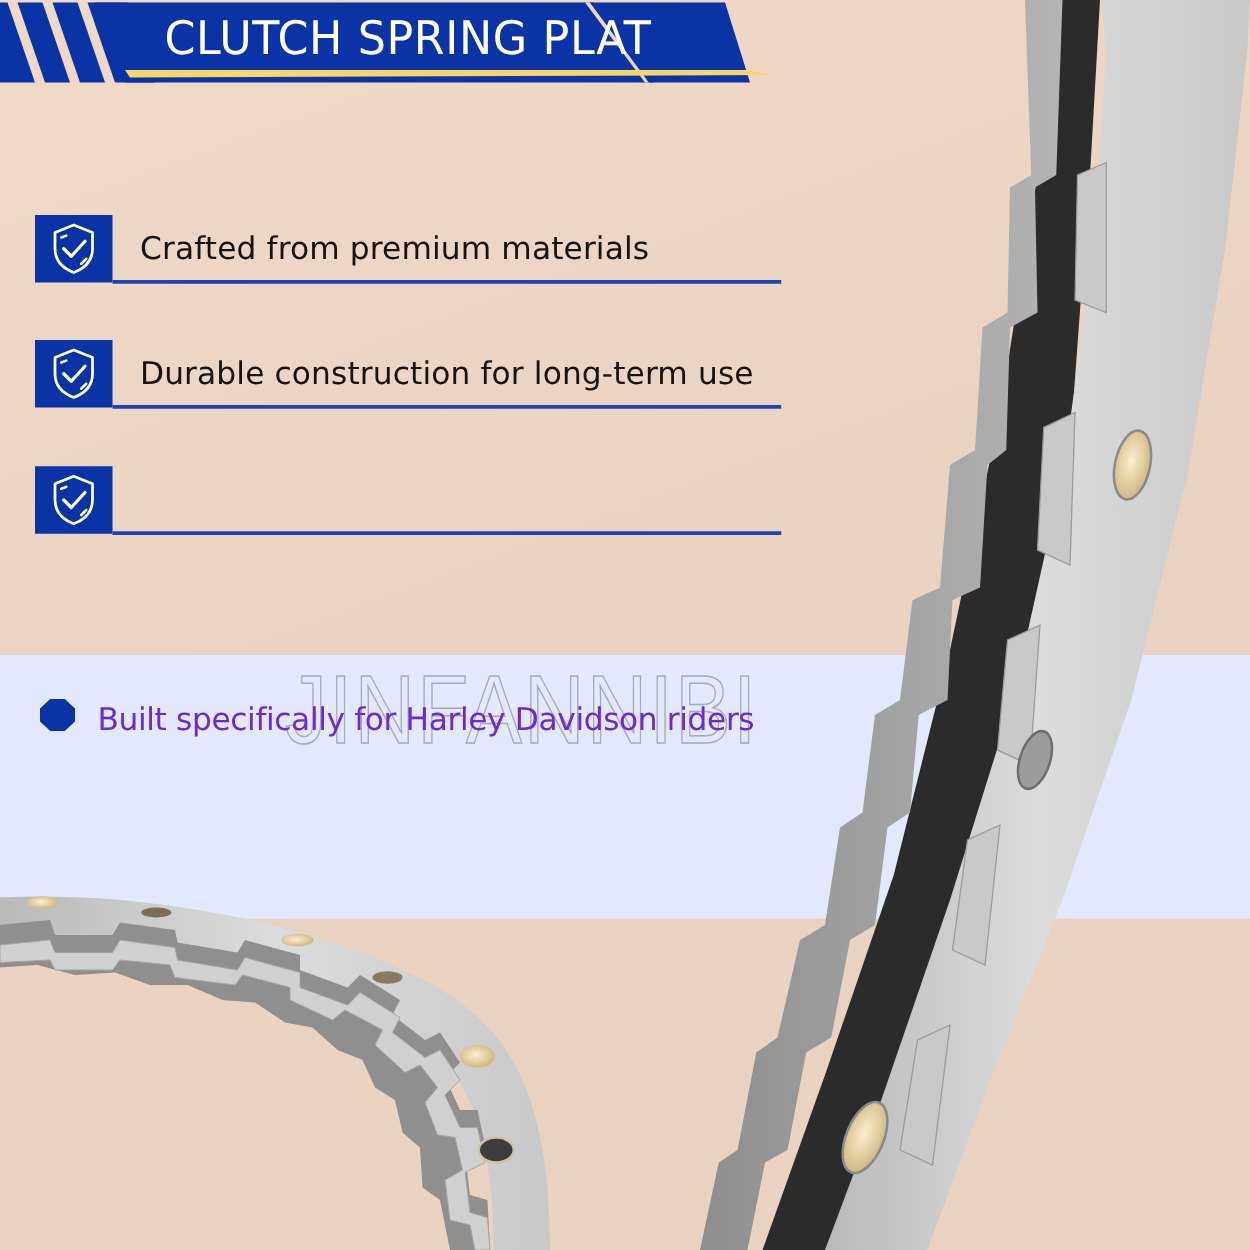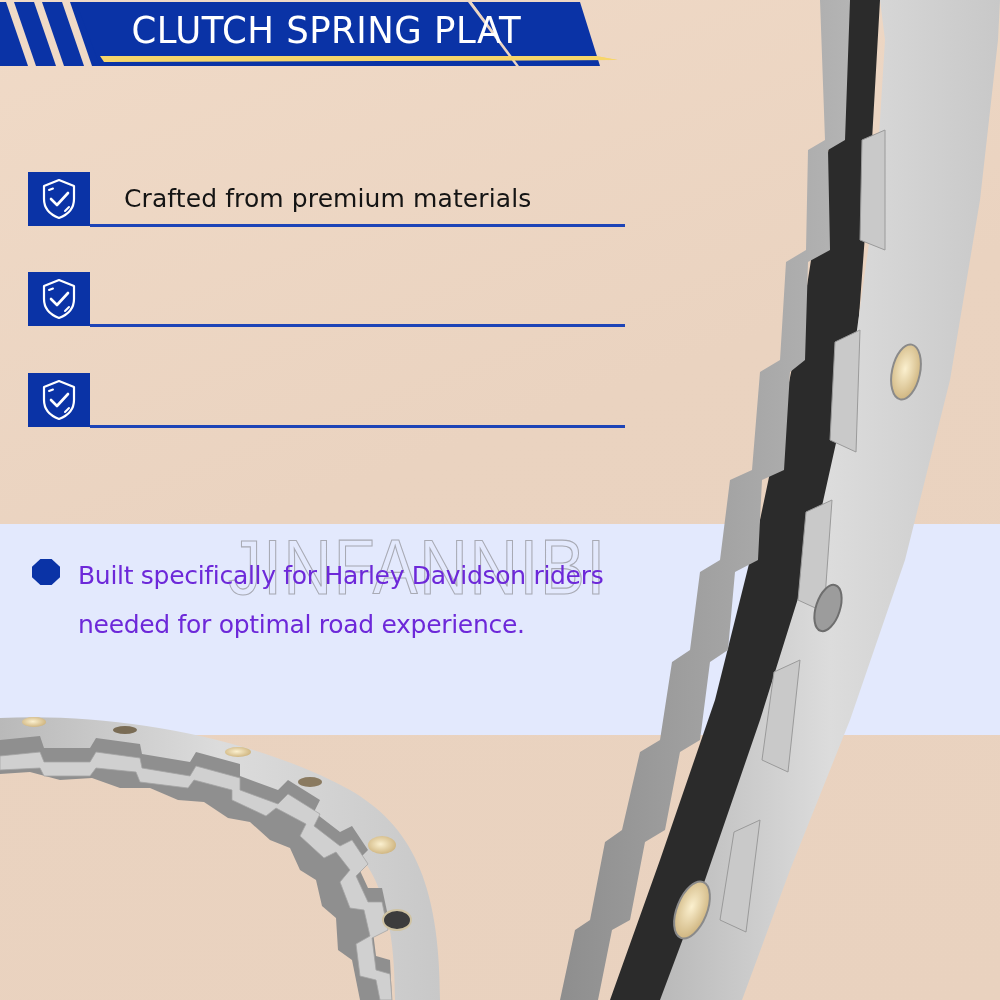--- a/index.html
+++ b/index.html
@@ -28,21 +28,21 @@
   .feature .icon-box {
     position: absolute; left: 0; top: 0; width: 62px; height: 54px;
     background: #0a33a6;
     display: flex; align-items: center; justify-content: center;
   }
   .feature .underline {
     position: absolute; left: 62px; right: 0; bottom: 1px; height: 3px;
     background: #1d44b7;
   }
   .feature .label {
-    position: absolute; left: 96px; top: 12px;
+    position: absolute; left: 84px; top: 12px;
     font-family: "DejaVu Sans", sans-serif;
     font-size: 25px; color: #141414; white-space: nowrap;
     letter-spacing: 0.1px;
   }
 
   
   .band {
     position: absolute; left: 0; top: 524px; width: 1000px; height: 211px;
     background: #e3e9fd;
   }
@@ -107,41 +107,41 @@
 
 <div class="feature" style="top:272px;">
   <div class="icon-box">
     <svg width="38" height="44" viewBox="0 0 38 44">
       <path d="M19 3 L34 9 L34 22 C34 32 27 38 19 41 C11 38 4 32 4 22 L4 9 Z" fill="none" stroke="#fff" stroke-width="2.2" stroke-linejoin="round"></path>
       <path d="M11 22 L17 28 L28 16" fill="none" stroke="#fff" stroke-width="2.6" stroke-linecap="round" stroke-linejoin="round"></path>
       <path d="M9 13 L13 11.5" stroke="#fff" stroke-width="2" stroke-linecap="round"></path>
       <path d="M25 34 L29 30" stroke="#fff" stroke-width="2" stroke-linecap="round"></path>
     </svg>
   </div>
+  <div class="label">Durable construction for long-term use</div>
   <div class="underline"></div>
 </div>
 
 <div class="feature" style="top:373px;">
   <div class="icon-box">
     <svg width="38" height="44" viewBox="0 0 38 44">
       <path d="M19 3 L34 9 L34 22 C34 32 27 38 19 41 C11 38 4 32 4 22 L4 9 Z" fill="none" stroke="#fff" stroke-width="2.2" stroke-linejoin="round"></path>
       <path d="M11 22 L17 28 L28 16" fill="none" stroke="#fff" stroke-width="2.6" stroke-linecap="round" stroke-linejoin="round"></path>
       <path d="M9 13 L13 11.5" stroke="#fff" stroke-width="2" stroke-linecap="round"></path>
       <path d="M25 34 L29 30" stroke="#fff" stroke-width="2" stroke-linecap="round"></path>
     </svg>
   </div>
   <div class="underline"></div>
 </div>
 
 <div class="band"></div>
 <div class="watermark">JINFANNIBI</div>
 <div class="bullet"></div>
 <div class="band-text">
   <span>Built specifically for Harley Davidson riders</span>
-  <span>needed for optimal road experience.</span>
 </div>
 
 <svg class="product" viewBox="0 0 1000 1000">
   <defs>
     <linearGradient id="steel" x1="0" y1="0" x2="1" y2="0">
       <stop offset="0" stop-color="#b9b9b9"></stop>
       <stop offset="0.5" stop-color="#dcdcdc"></stop>
       <stop offset="1" stop-color="#c8c8c8"></stop>
     </linearGradient>
     <linearGradient id="steelDark" x1="0" y1="0" x2="1" y2="0">

